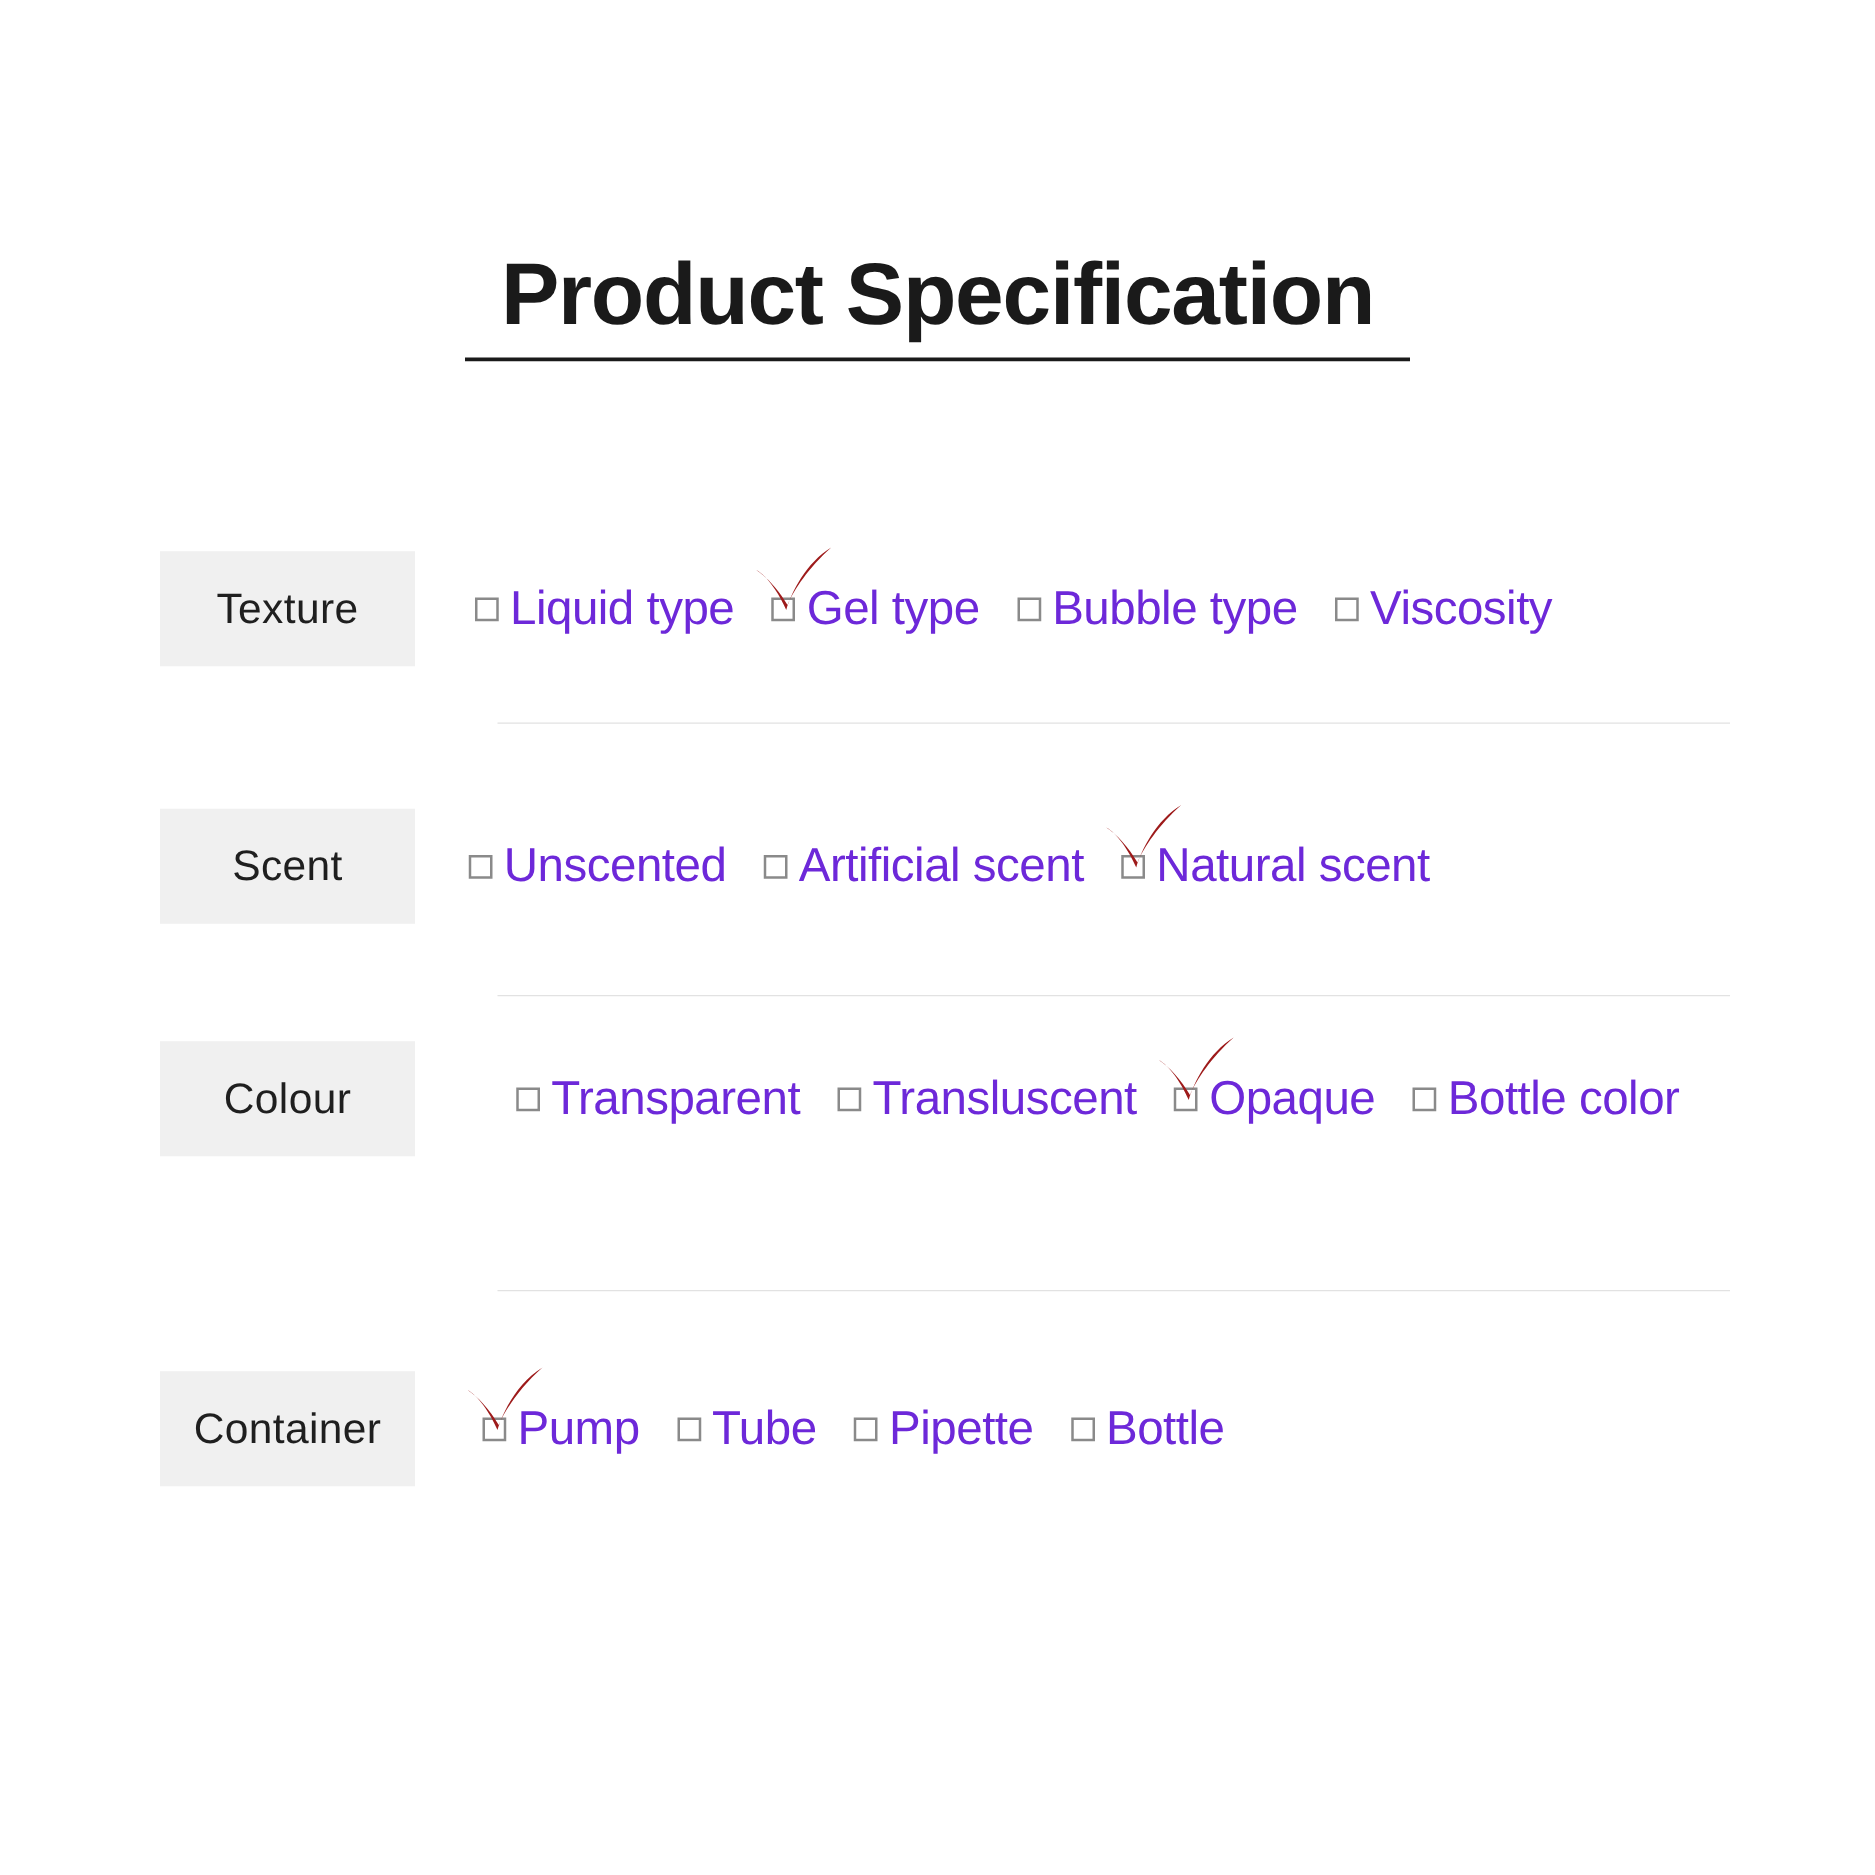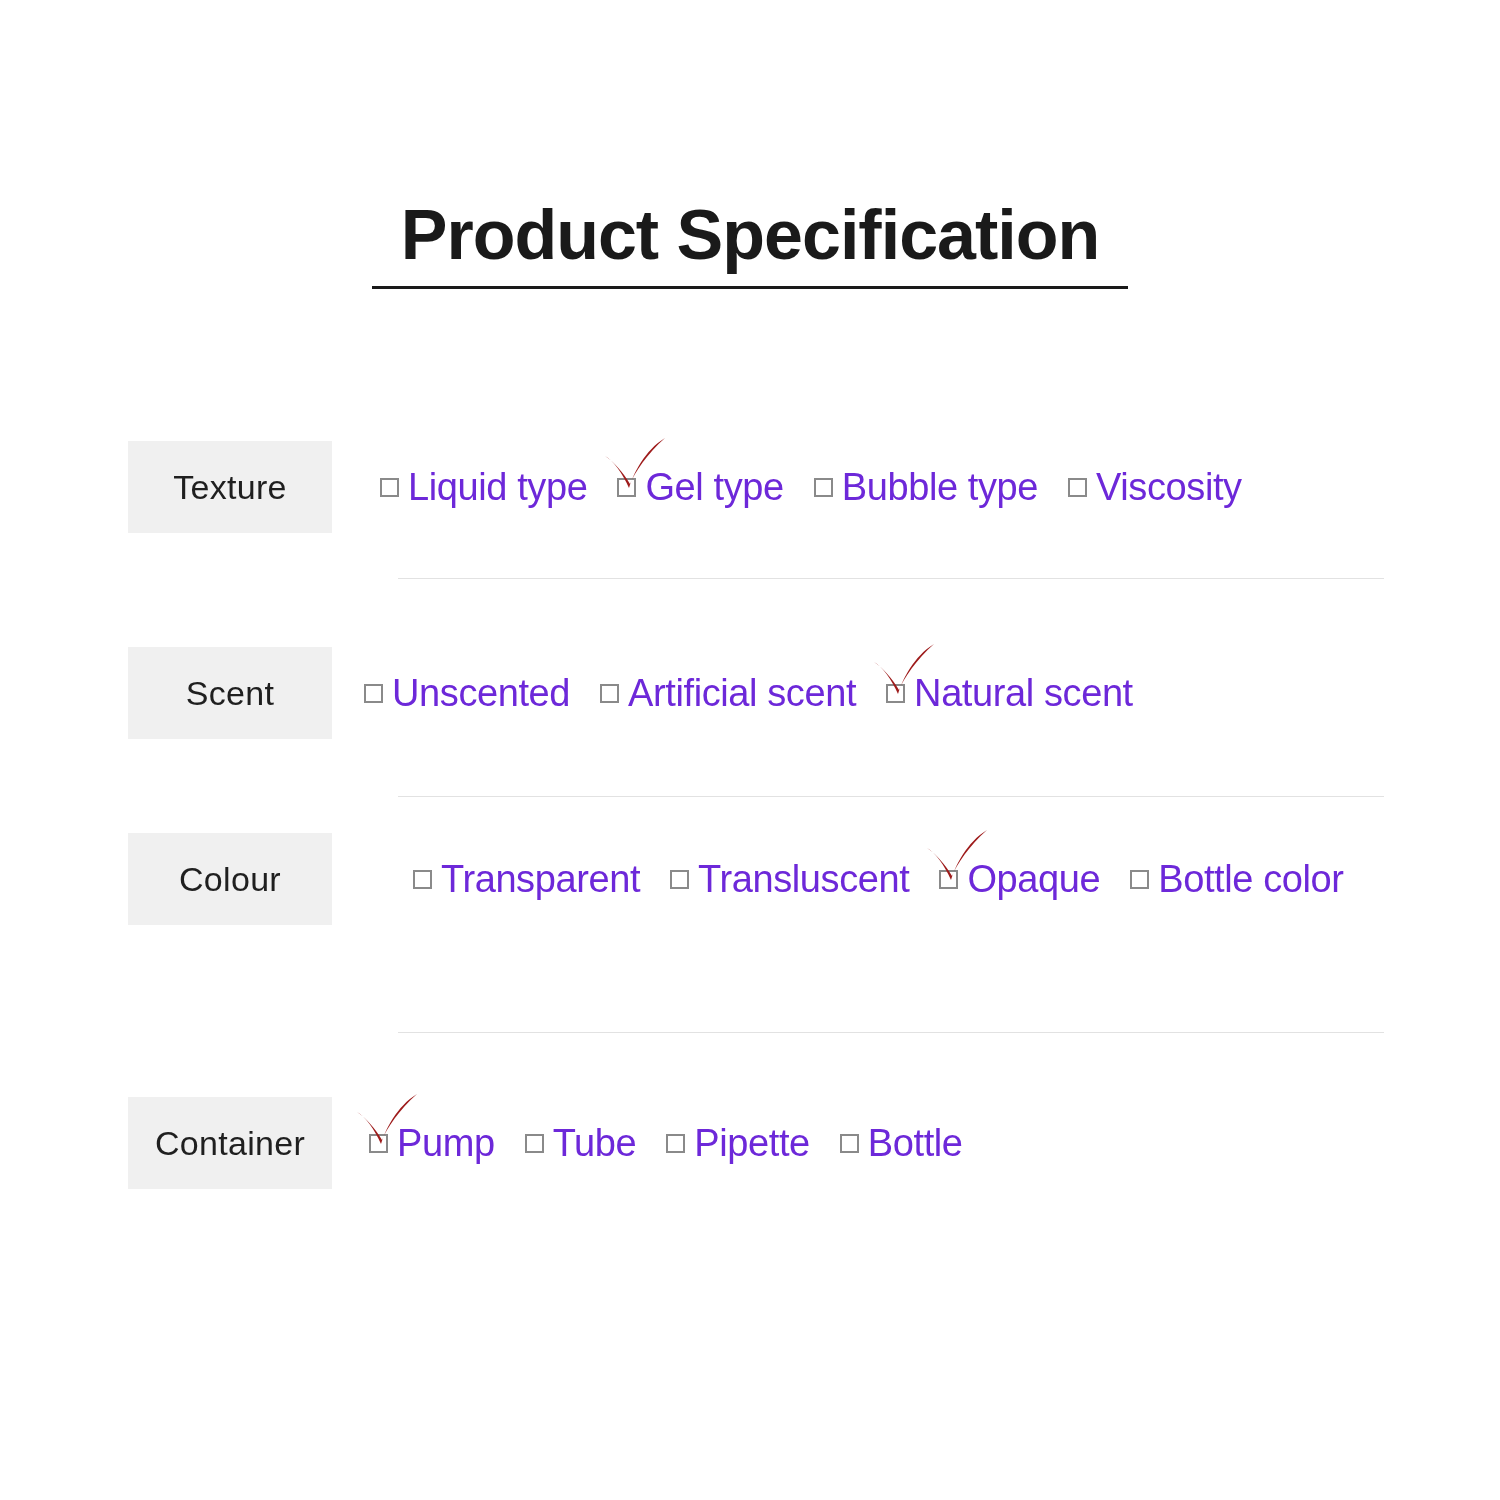--- a/index.html
+++ b/index.html
@@ -171,21 +171,21 @@
         <span class="opt-text">Viscosity</span>
       </div>
 
     </div>
   </div>
 
   <div class="divider div1"></div>
 
   <div class="row row-scent">
     <div class="label-chip">Scent</div>
-    <div class="options" style="left:364px;">
+    <div class="options" style="left:375px;">
 
       <div class="option">
         <span class="box"></span>
         <span class="opt-text">Unscented</span>
       </div>
 
       <div class="option">
         <span class="box"></span>
         <span class="opt-text">Artificial scent</span>
       </div>
@@ -234,21 +234,21 @@
         <span class="opt-text">Bottle color</span>
       </div>
 
     </div>
   </div>
 
   <div class="divider div3"></div>
 
   <div class="row row-container">
     <div class="label-chip">Container</div>
-    <div class="options" style="left:369px;">
+    <div class="options" style="left:386px;">
 
       <div class="option">
         <span class="box"></span>
         <span class="check">
           <svg width="72" height="62" viewBox="0 0 72 62">
             <path d="M6 22 C14 26 24 40 30 54 C34 40 46 16 66 4 C48 20 36 38 31 50 C24 38 14 27 6 22 Z" fill="#9e1b1b"></path>
           </svg>
         </span>
         <span class="opt-text">Pump</span>
       </div>

